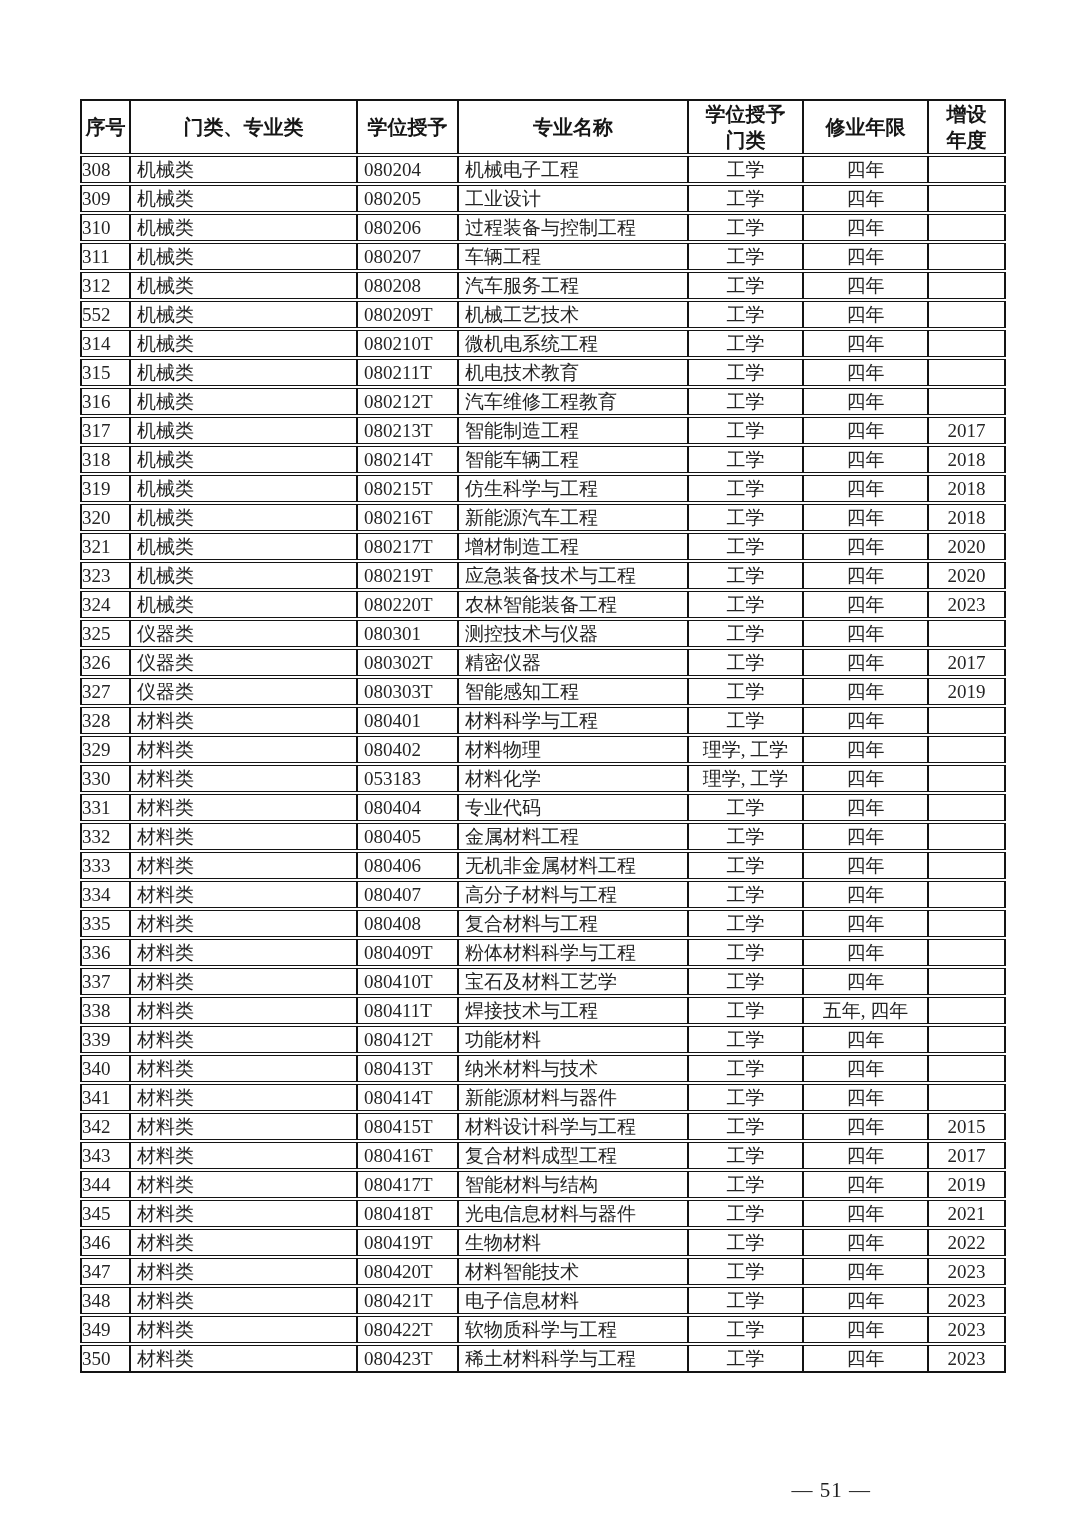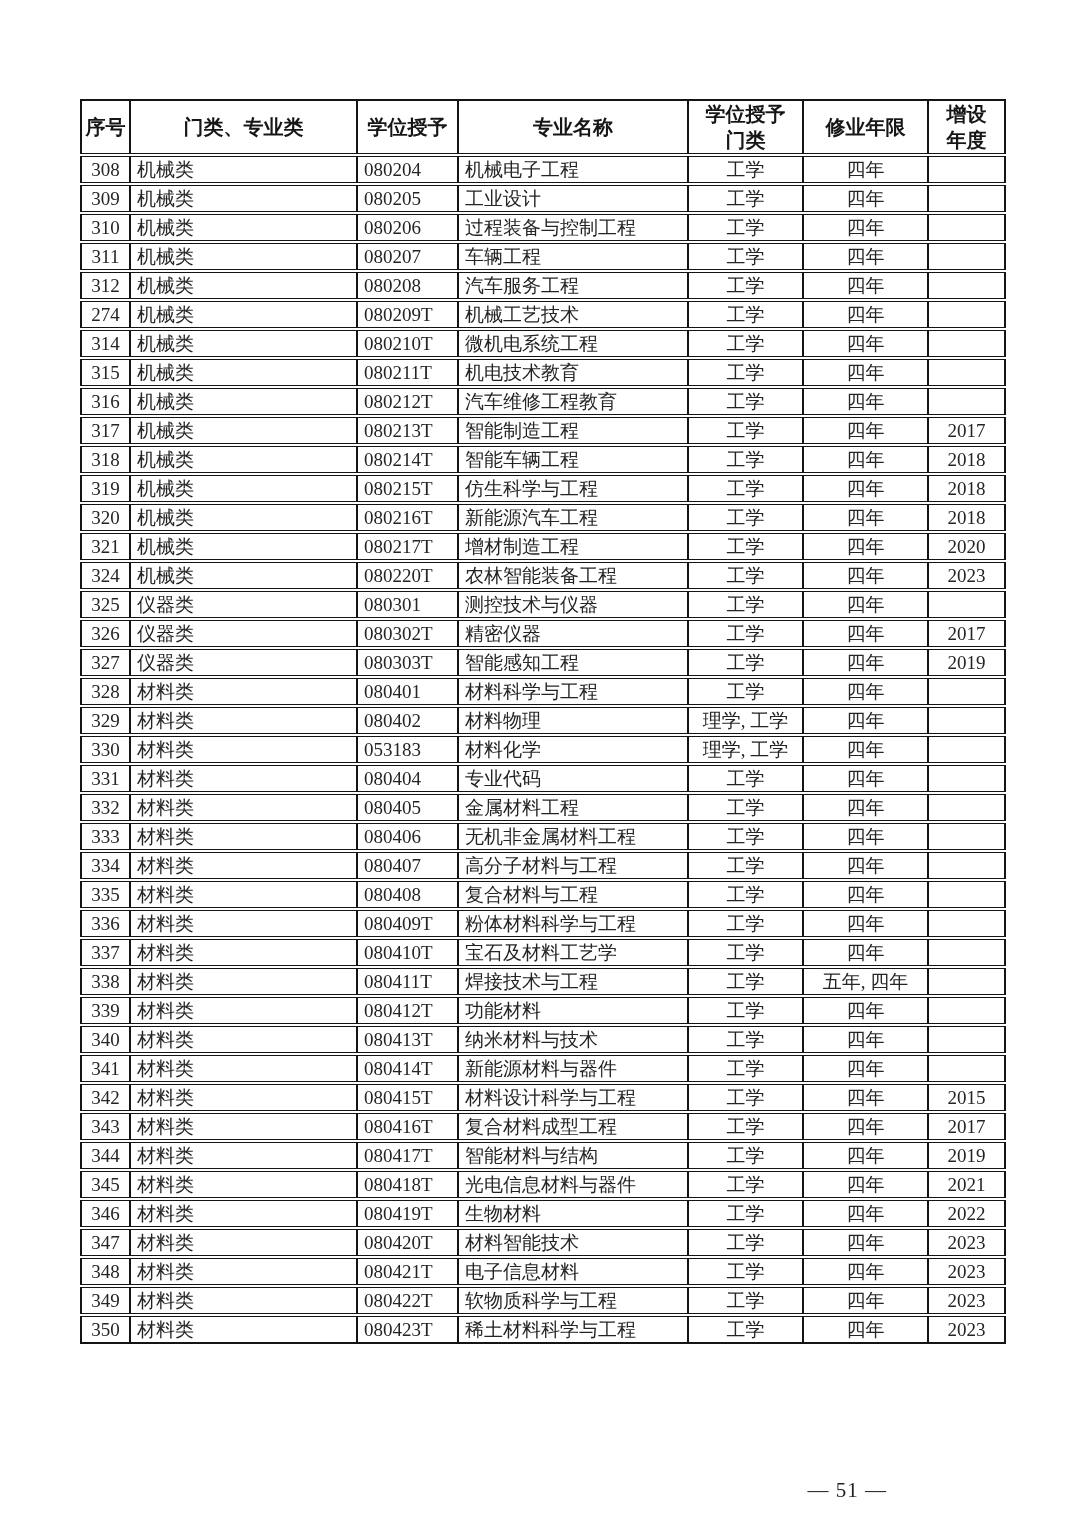--- a/index.html
+++ b/index.html
@@ -61,31 +61,31 @@
     white-space: pre-line;
     color: #161616;
   }
   td {
     height: 25px;
     font-size: 19px;
     line-height: 25px;
     white-space: nowrap;
     color: #242424;
   }
-  td:nth-child(1) { text-align: center; }
+  td:nth-child(1) { }
   td:nth-child(2), td:nth-child(3), td:nth-child(4) {
     text-align: left;
     padding-left: 6px;
   }
   td:nth-child(5), td:nth-child(6), td:nth-child(7) { text-align: center; }
 
   .page-number {
     position: absolute;
     top: 1478px;
-    right: 82px;
+    right: 98px;
     font-size: 21px;
     letter-spacing: 1px;
     color: #1f1f1f;
   }
 </style>
 </head>
 <body>
 
 <div class="page">
 
@@ -152,21 +152,21 @@
         <tr>
           <td>312</td>
           <td>机械类</td>
           <td>080208</td>
           <td>汽车服务工程</td>
           <td>工学</td>
           <td>四年</td>
           <td></td>
         </tr>
         <tr>
-          <td>274</td>
+          <td>552</td>
           <td>机械类</td>
           <td>080209T</td>
           <td>机械工艺技术</td>
           <td>工学</td>
           <td>四年</td>
           <td></td>
         </tr>
         <tr>
           <td>314</td>
           <td>机械类</td>
@@ -228,20 +228,29 @@
           <td>新能源汽车工程</td>
           <td>工学</td>
           <td>四年</td>
           <td>2018</td>
         </tr>
         <tr>
           <td>321</td>
           <td>机械类</td>
           <td>080217T</td>
           <td>增材制造工程</td>
+          <td>工学</td>
+          <td>四年</td>
+          <td>2020</td>
+        </tr>
+        <tr>
+          <td>323</td>
+          <td>机械类</td>
+          <td>080219T</td>
+          <td>应急装备技术与工程</td>
           <td>工学</td>
           <td>四年</td>
           <td>2020</td>
         </tr>
         <tr>
           <td>324</td>
           <td>机械类</td>
           <td>080220T</td>
           <td>农林智能装备工程</td>
           <td>工学</td>

